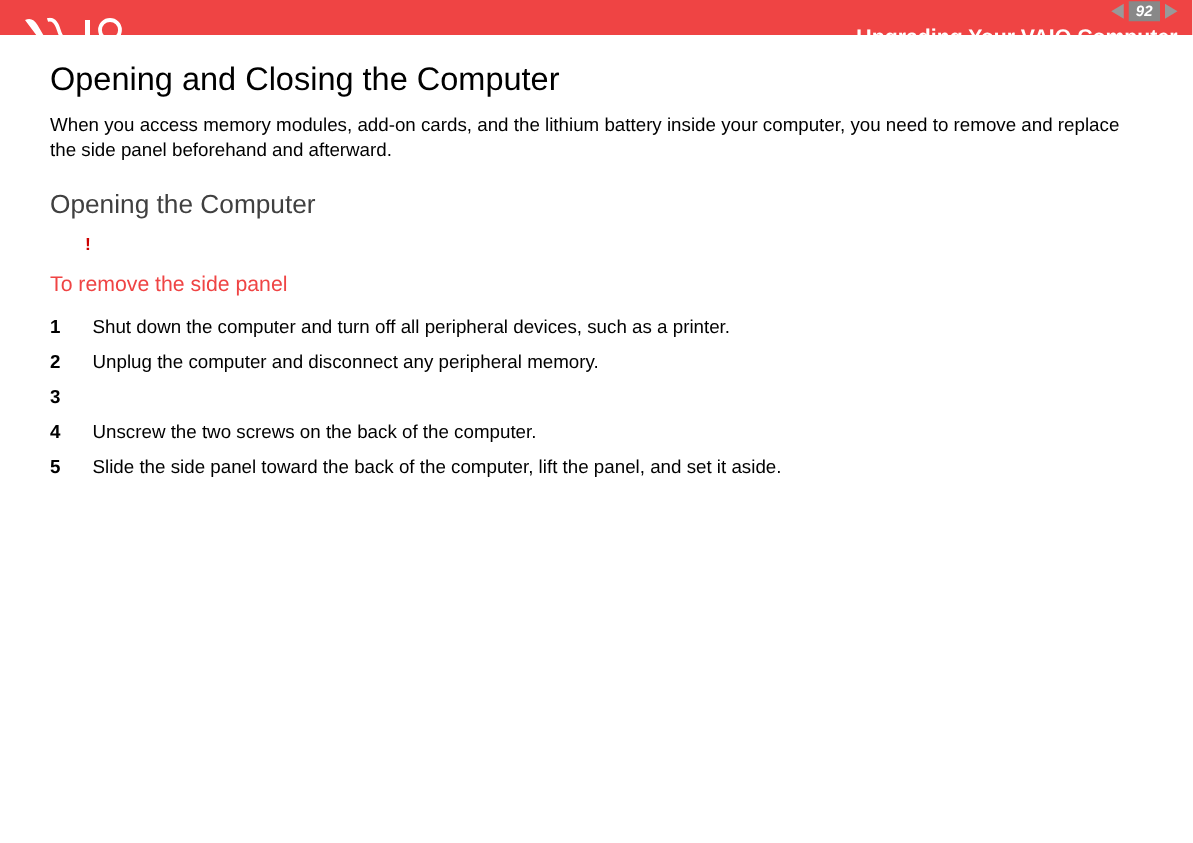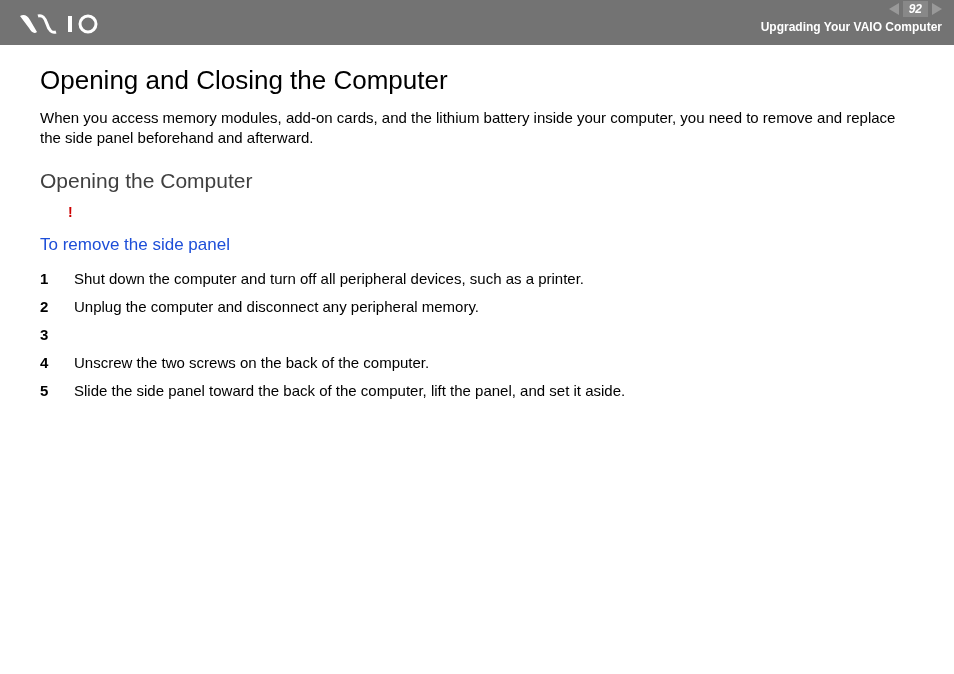--- a/index.html
+++ b/index.html
@@ -4,23 +4,23 @@
   <style>
     * { margin: 0; padding: 0; box-sizing: border-box; }
     body {
       font-family: Arial, Helvetica, sans-serif;
       background: #fff;
       width: 954px;
       height: 674px;
       overflow: hidden;
     }
     .header {
-      background: #737373;
+      background: #ef4444;
       color: #fff;
-      height: 45px;
+      height: 28px;
       position: relative;
     }
     .nav-bar {
       position: absolute;
       top: 0;
       right: 12px;
       display: flex;
       align-items: center;
       gap: 4px;
       height: 18px;
@@ -46,21 +46,21 @@
       font-weight: bold;
       font-style: italic;
       font-size: 12px;
       padding: 1px 6px;
     }
     .section-title {
       position: absolute;
       right: 12px;
       top: 20px;
       font-weight: bold;
-      font-size: 12px;
+      font-size: 17px;
     }
     .logo {
       position: absolute;
       left: 20px;
       top: 14px;
     }
     .content {
       padding: 20px 40px 20px 40px;
     }
     .h1 {
@@ -89,21 +89,21 @@
       font-size: 14px;
       line-height: 1;
       margin-bottom: 2px;
     }
     .warn-text {
       font-size: 13px;
       line-height: 1.35;
       font-family: Arial, sans-serif;
     }
     .h3 {
-      color: #1d4ed8;
+      color: #ef4444;
       font-size: 17px;
       font-weight: normal;
       margin-bottom: 12px;
     }
     .steps { list-style: none; }
     .step-row {
       display: flex;
       font-size: 15px;
       line-height: 1.6;
       margin-bottom: 4px;

